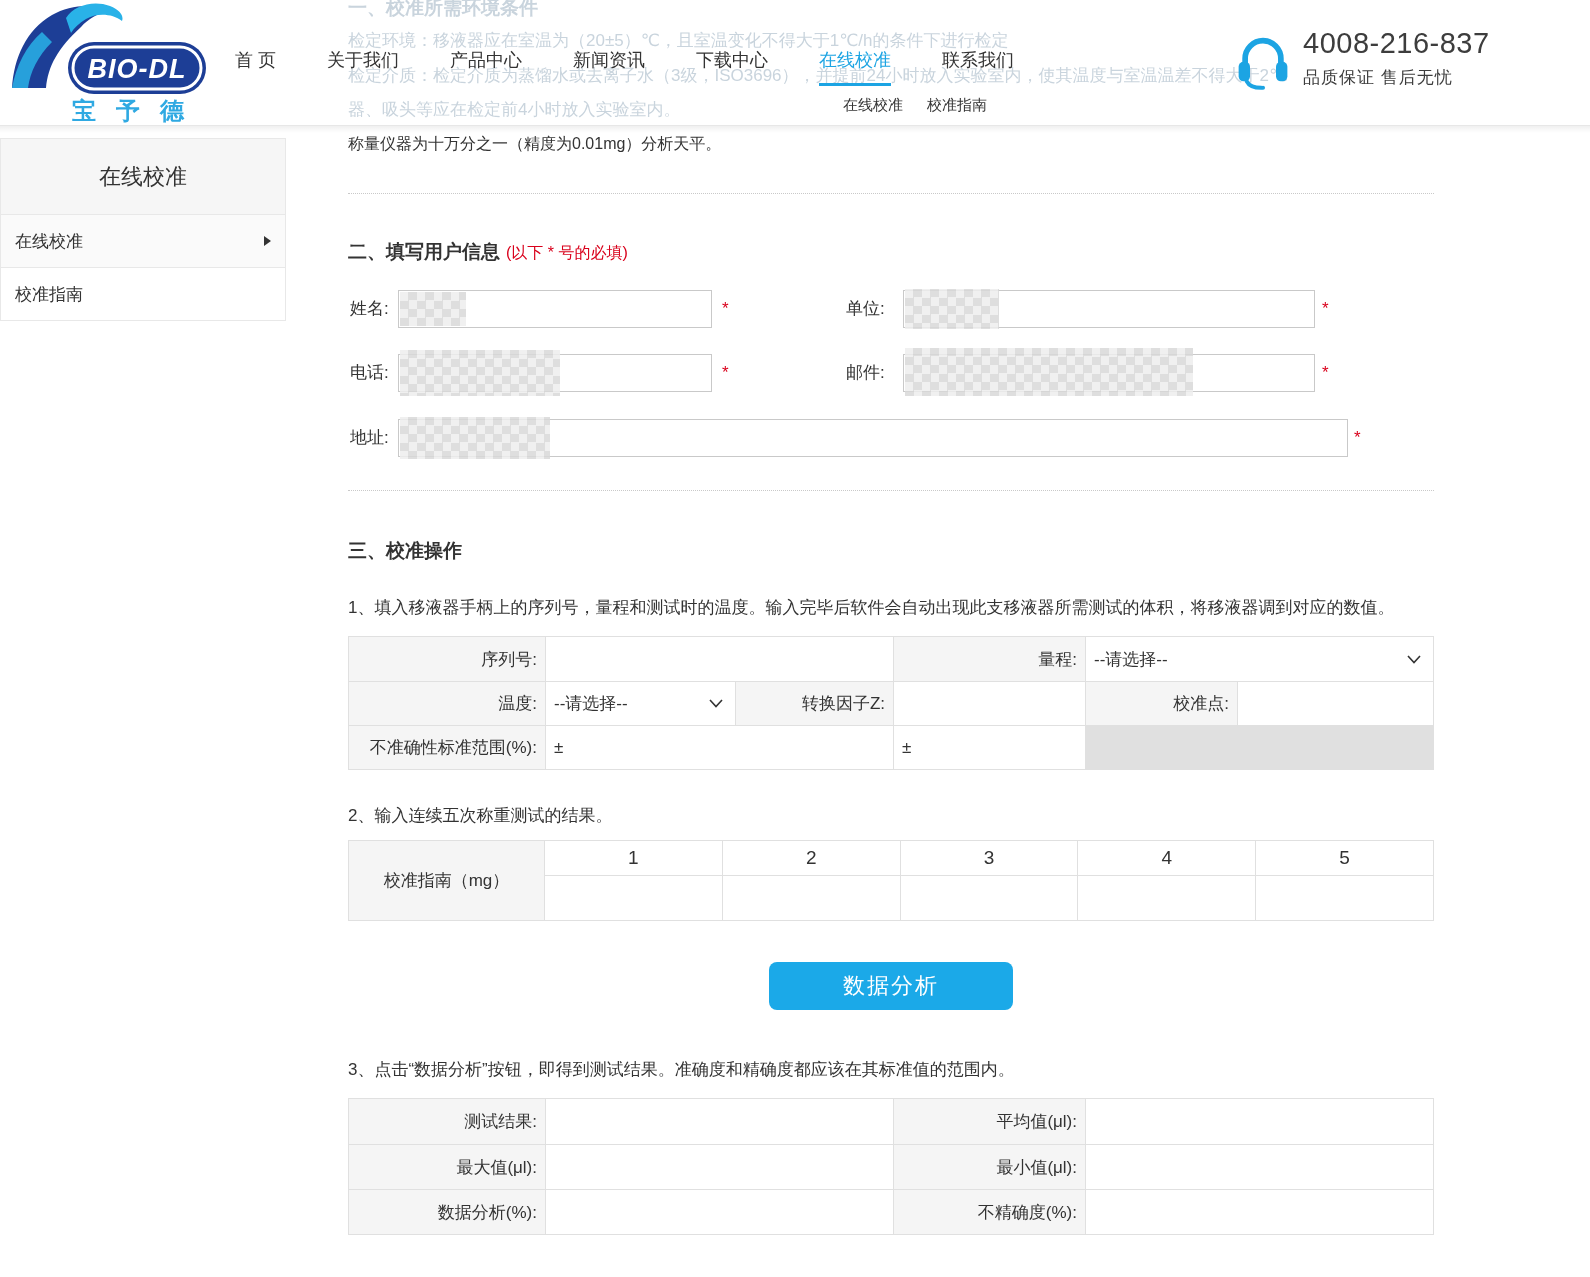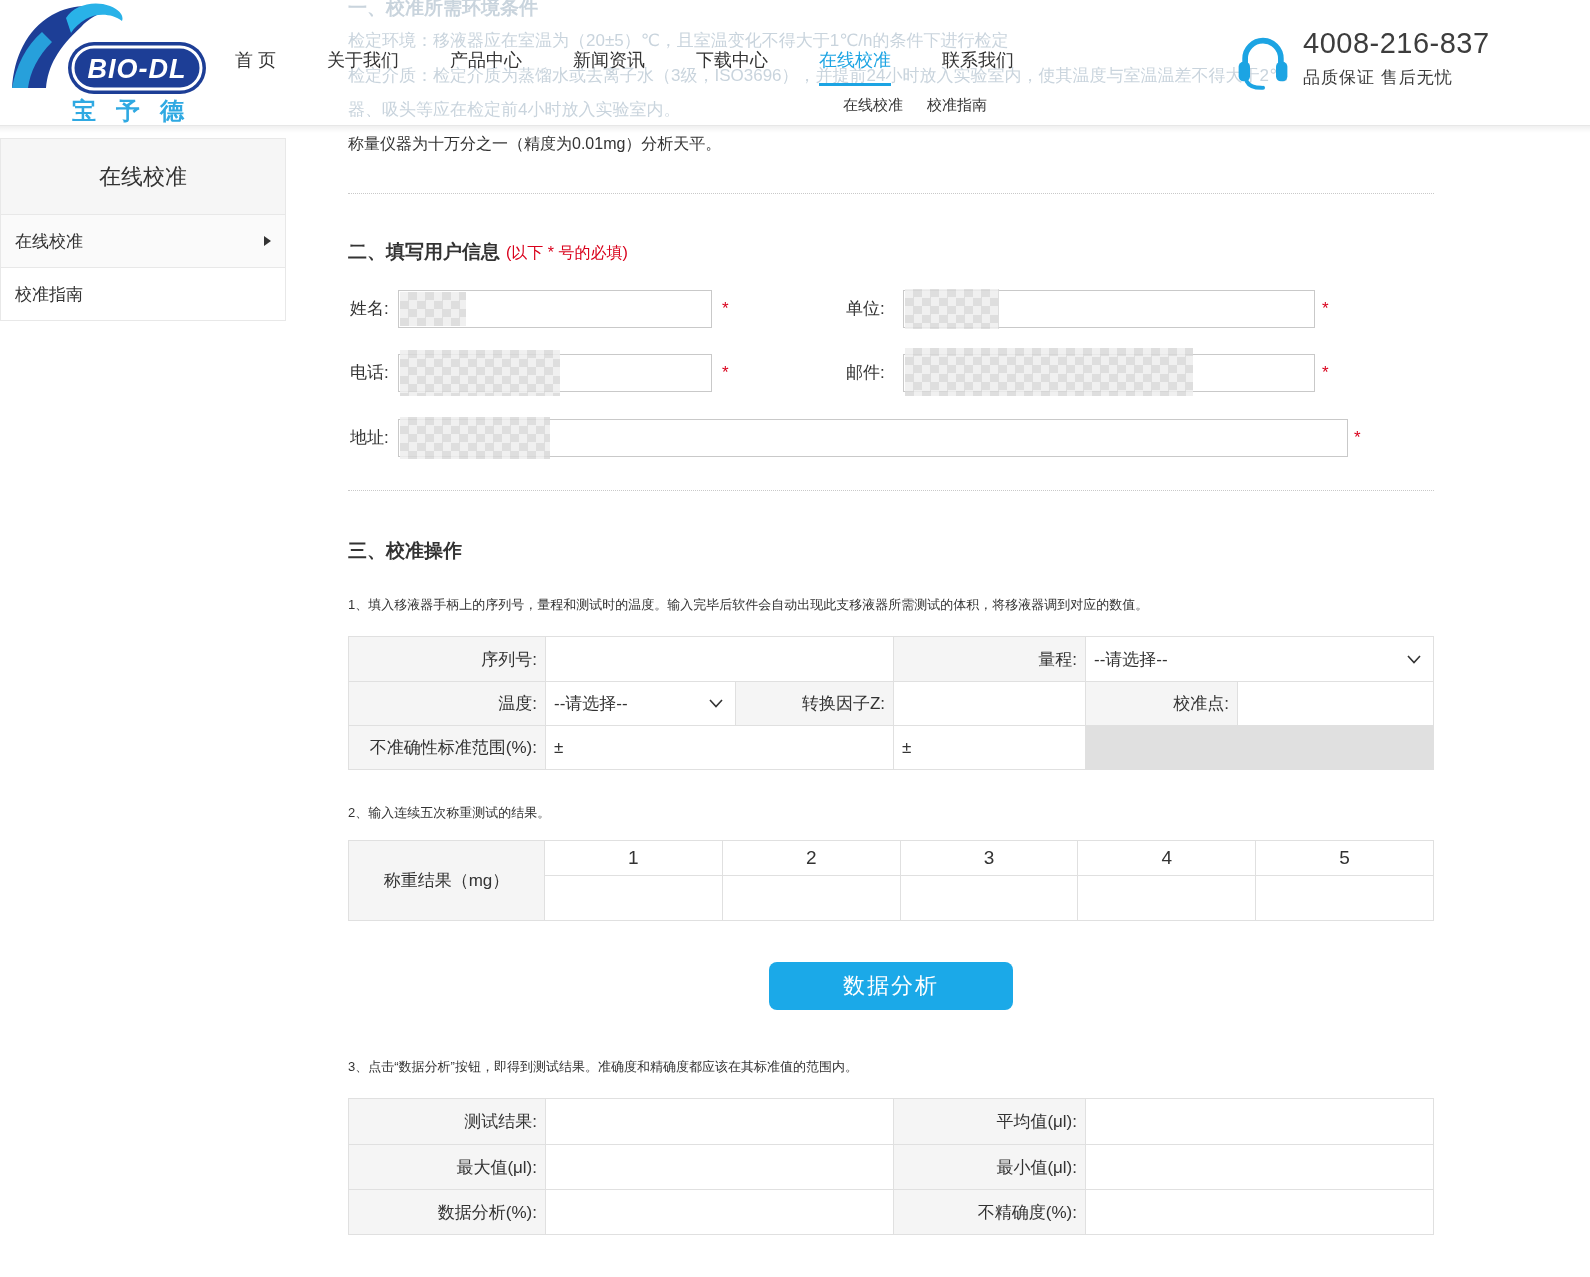--- a/index.html
+++ b/index.html
@@ -48,21 +48,21 @@
   .tri-right{width:0; height:0; border-left:7px solid #333; border-top:5px solid transparent; border-bottom:5px solid transparent;}
 
   
   .main{position:absolute; left:348px; top:126px; width:1086px; z-index:2;}
   .intro{position:absolute; top:8px; left:0; font-size:16px;}
   .dotted{position:absolute; left:0; width:1086px; border-top:1px dotted #c9c9c9;}
   .div1{top:67px;} .div2{top:364px;}
   .sec-title{position:absolute; left:0; font-size:19px; font-weight:bold; color:#333; white-space:nowrap;}
   .sec2{top:113px;} .sec3{top:412px;}
   .sec-note{font-weight:normal; font-size:16px; color:var(--red); margin-left:6px;}
-  .step{position:absolute; left:0; font-size:13px; white-space:nowrap;}
+  .step{position:absolute; left:0; font-size:17px; white-space:nowrap;}
   .step1{top:470px;} .step2{top:678px;} .step3{top:932px;}
 
   
   .f-label{position:absolute; font-size:17px; color:#333; line-height:38px;}
   .f-input{position:absolute; height:38px; background:#fff; border:1px solid #c9c9c9;}
   .f-star{position:absolute; color:var(--red); font-size:17px; line-height:38px;}
   .mosaic{position:absolute; z-index:3;
     background:repeating-conic-gradient(#d8d8d8 0% 25%, #ededed 0% 50%);
     background-size:17px 17px; opacity:0.85;}
 
@@ -223,21 +223,21 @@
       <div class="trow t1-r13">
         <div class="cell lab">不准确性标准范围(%):</div>
         <div class="cell val">±</div>
         <div class="cell val">±</div>
       </div>
     </div>
 
     <div class="step step2">2、输入连续五次称重测试的结果。</div>
 
     <div class="tbl t2-wrap">
-      <div class="t2-label">称重结果（mg）</div>
+      <div class="t2-label">校准指南（mg）</div>
       <div class="t2-grid">
         <div class="hcell">1</div>
         <div class="hcell">2</div>
         <div class="hcell">3</div>
         <div class="hcell">4</div>
         <div class="hcell">5</div>
         <div class="icell"></div>
         <div class="icell"></div>
         <div class="icell"></div>
         <div class="icell"></div>

